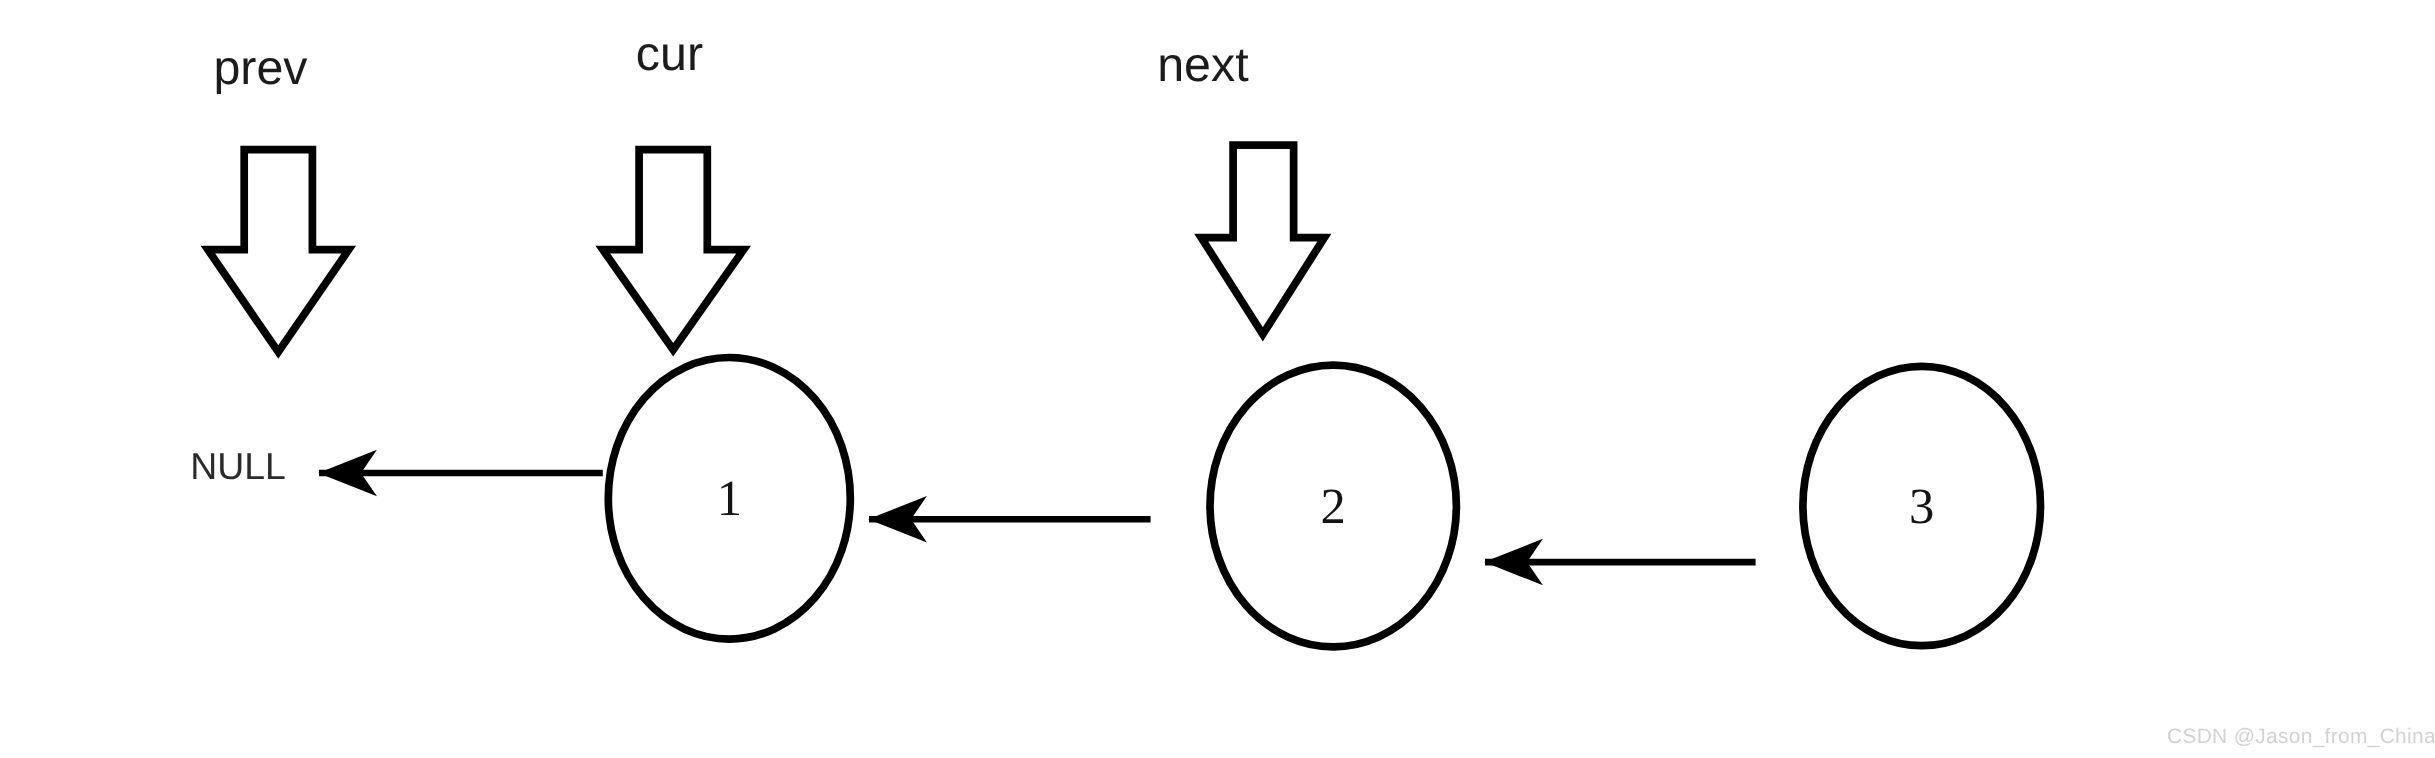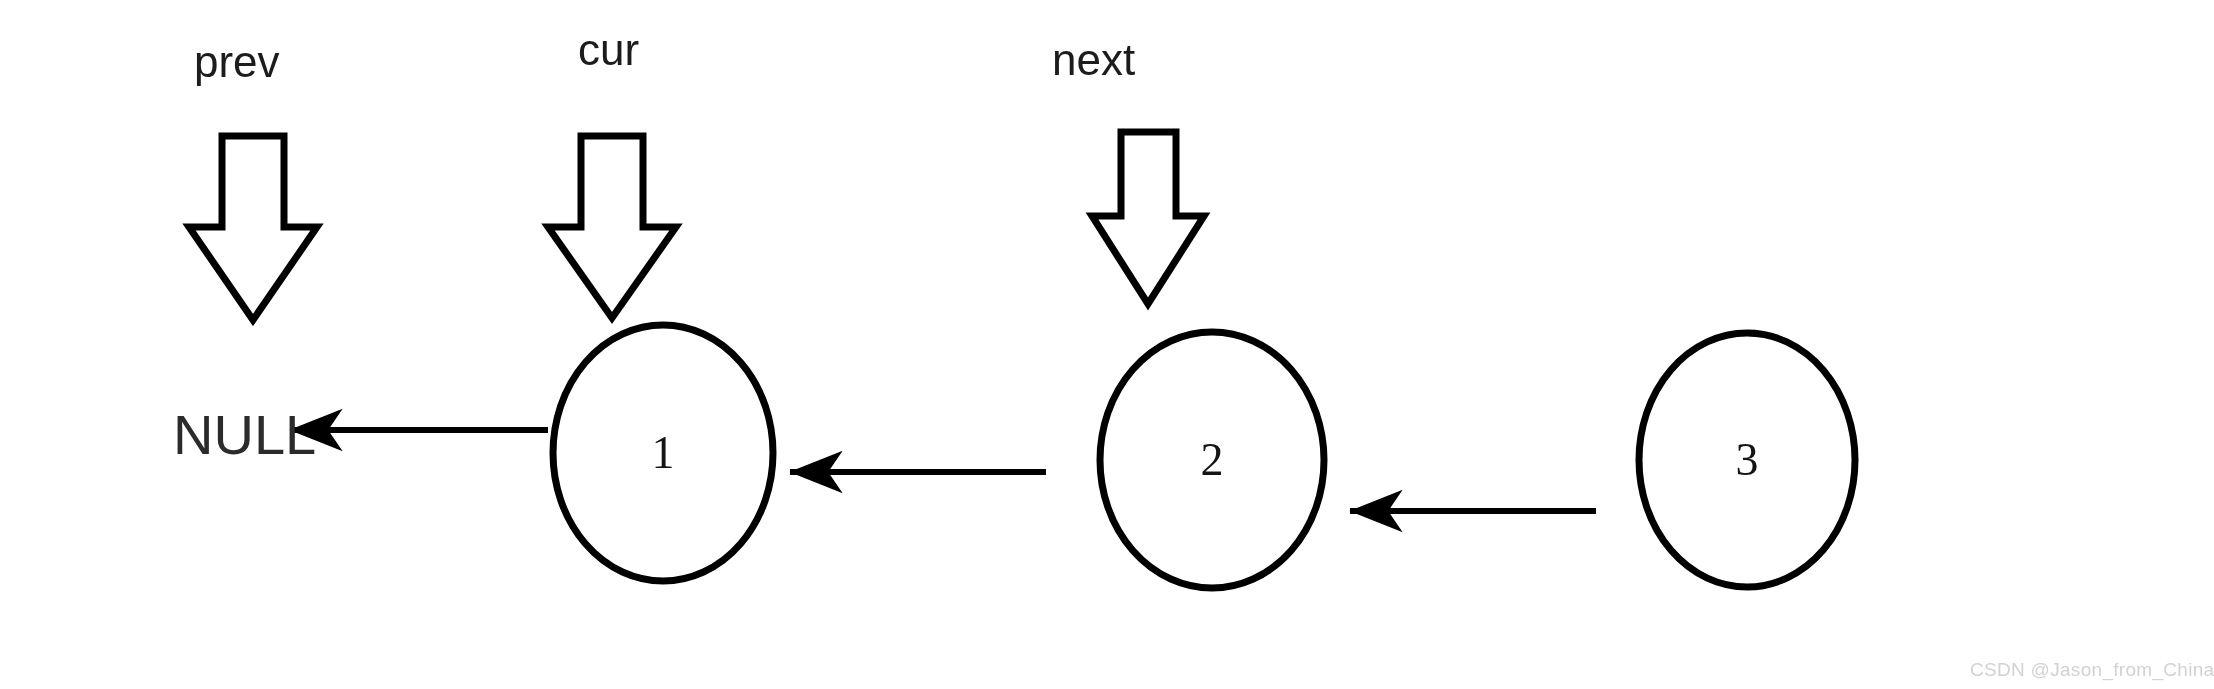--- a/index.html
+++ b/index.html
@@ -35,21 +35,21 @@
     font-family: "Liberation Serif", serif;
     font-size: 46px;
     color: #141414;
     white-space: nowrap;
     line-height: 1;
     text-align: center;
   }
   .null-label {
     position: absolute;
     font-family: "Liberation Sans", sans-serif;
-    font-size: 56px;
+    font-size: 34px;
     color: #2b2b2b;
     white-space: nowrap;
     line-height: 1;
   }
   .watermark {
     position: absolute;
     font-family: "Liberation Sans", sans-serif;
     font-size: 19px;
     color: #d2d2d2;
     white-space: nowrap;

